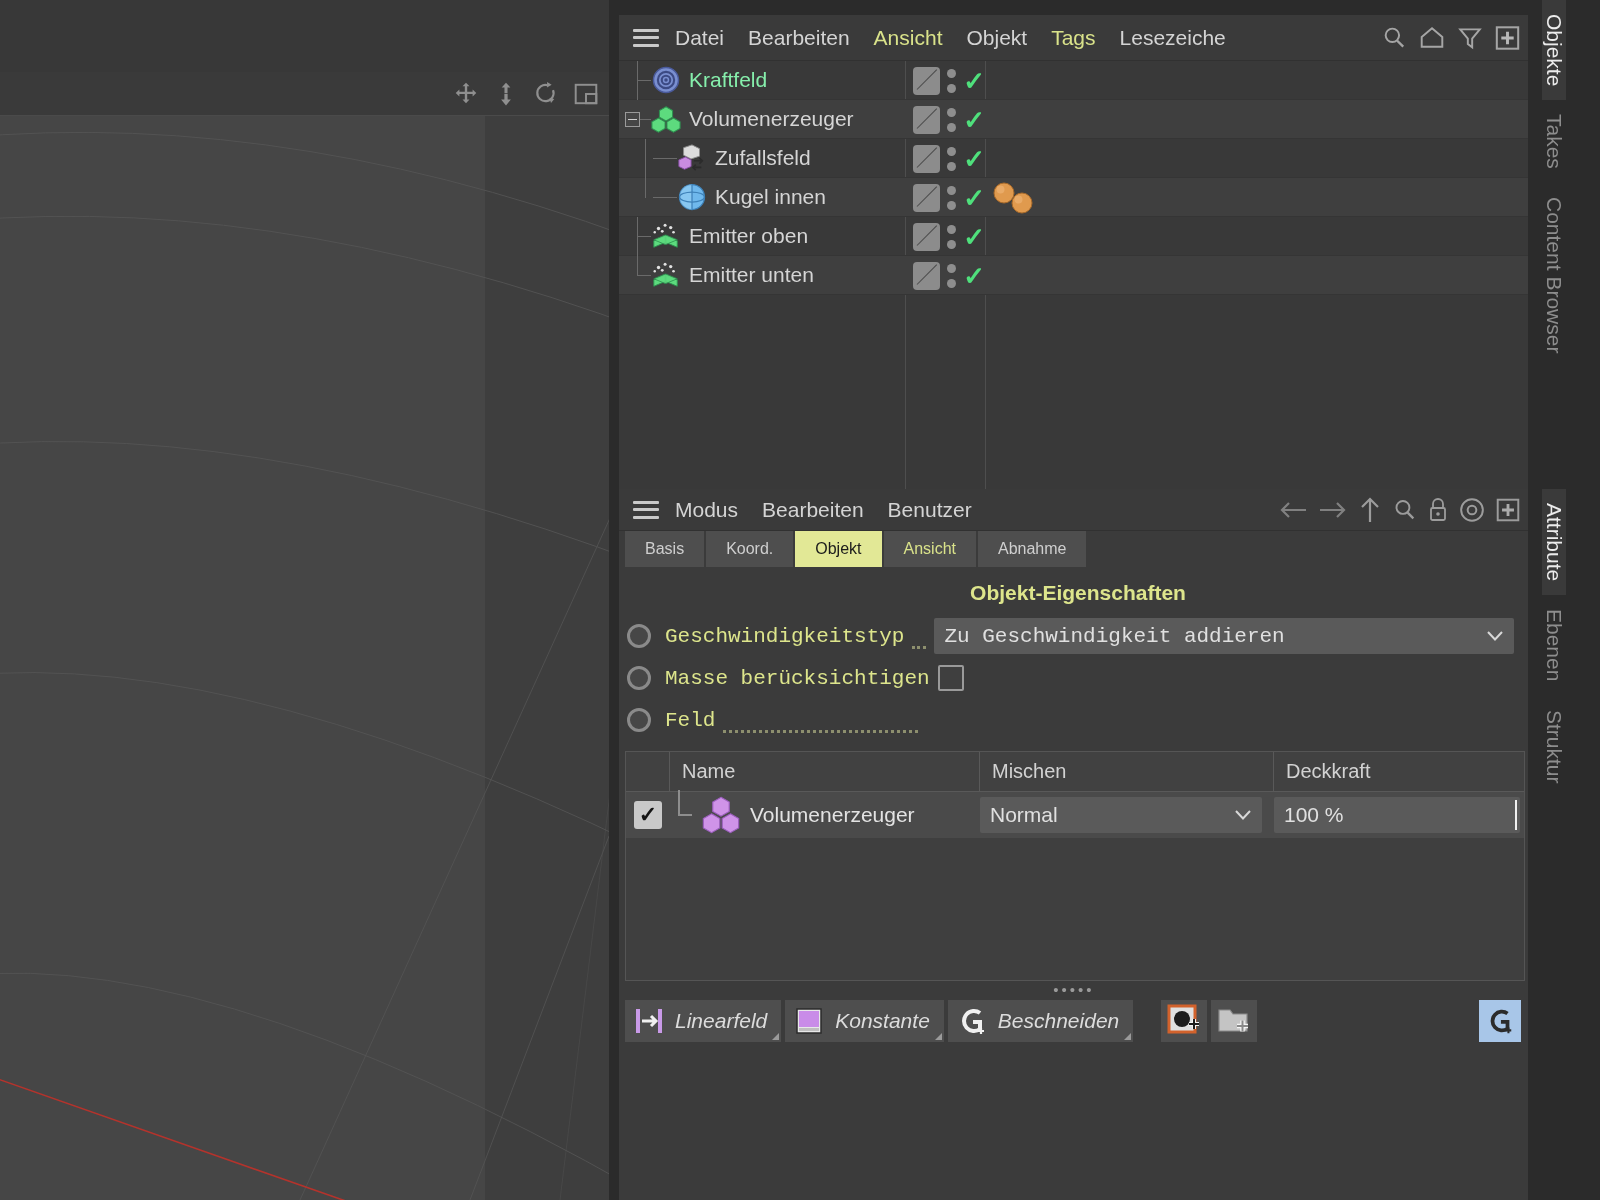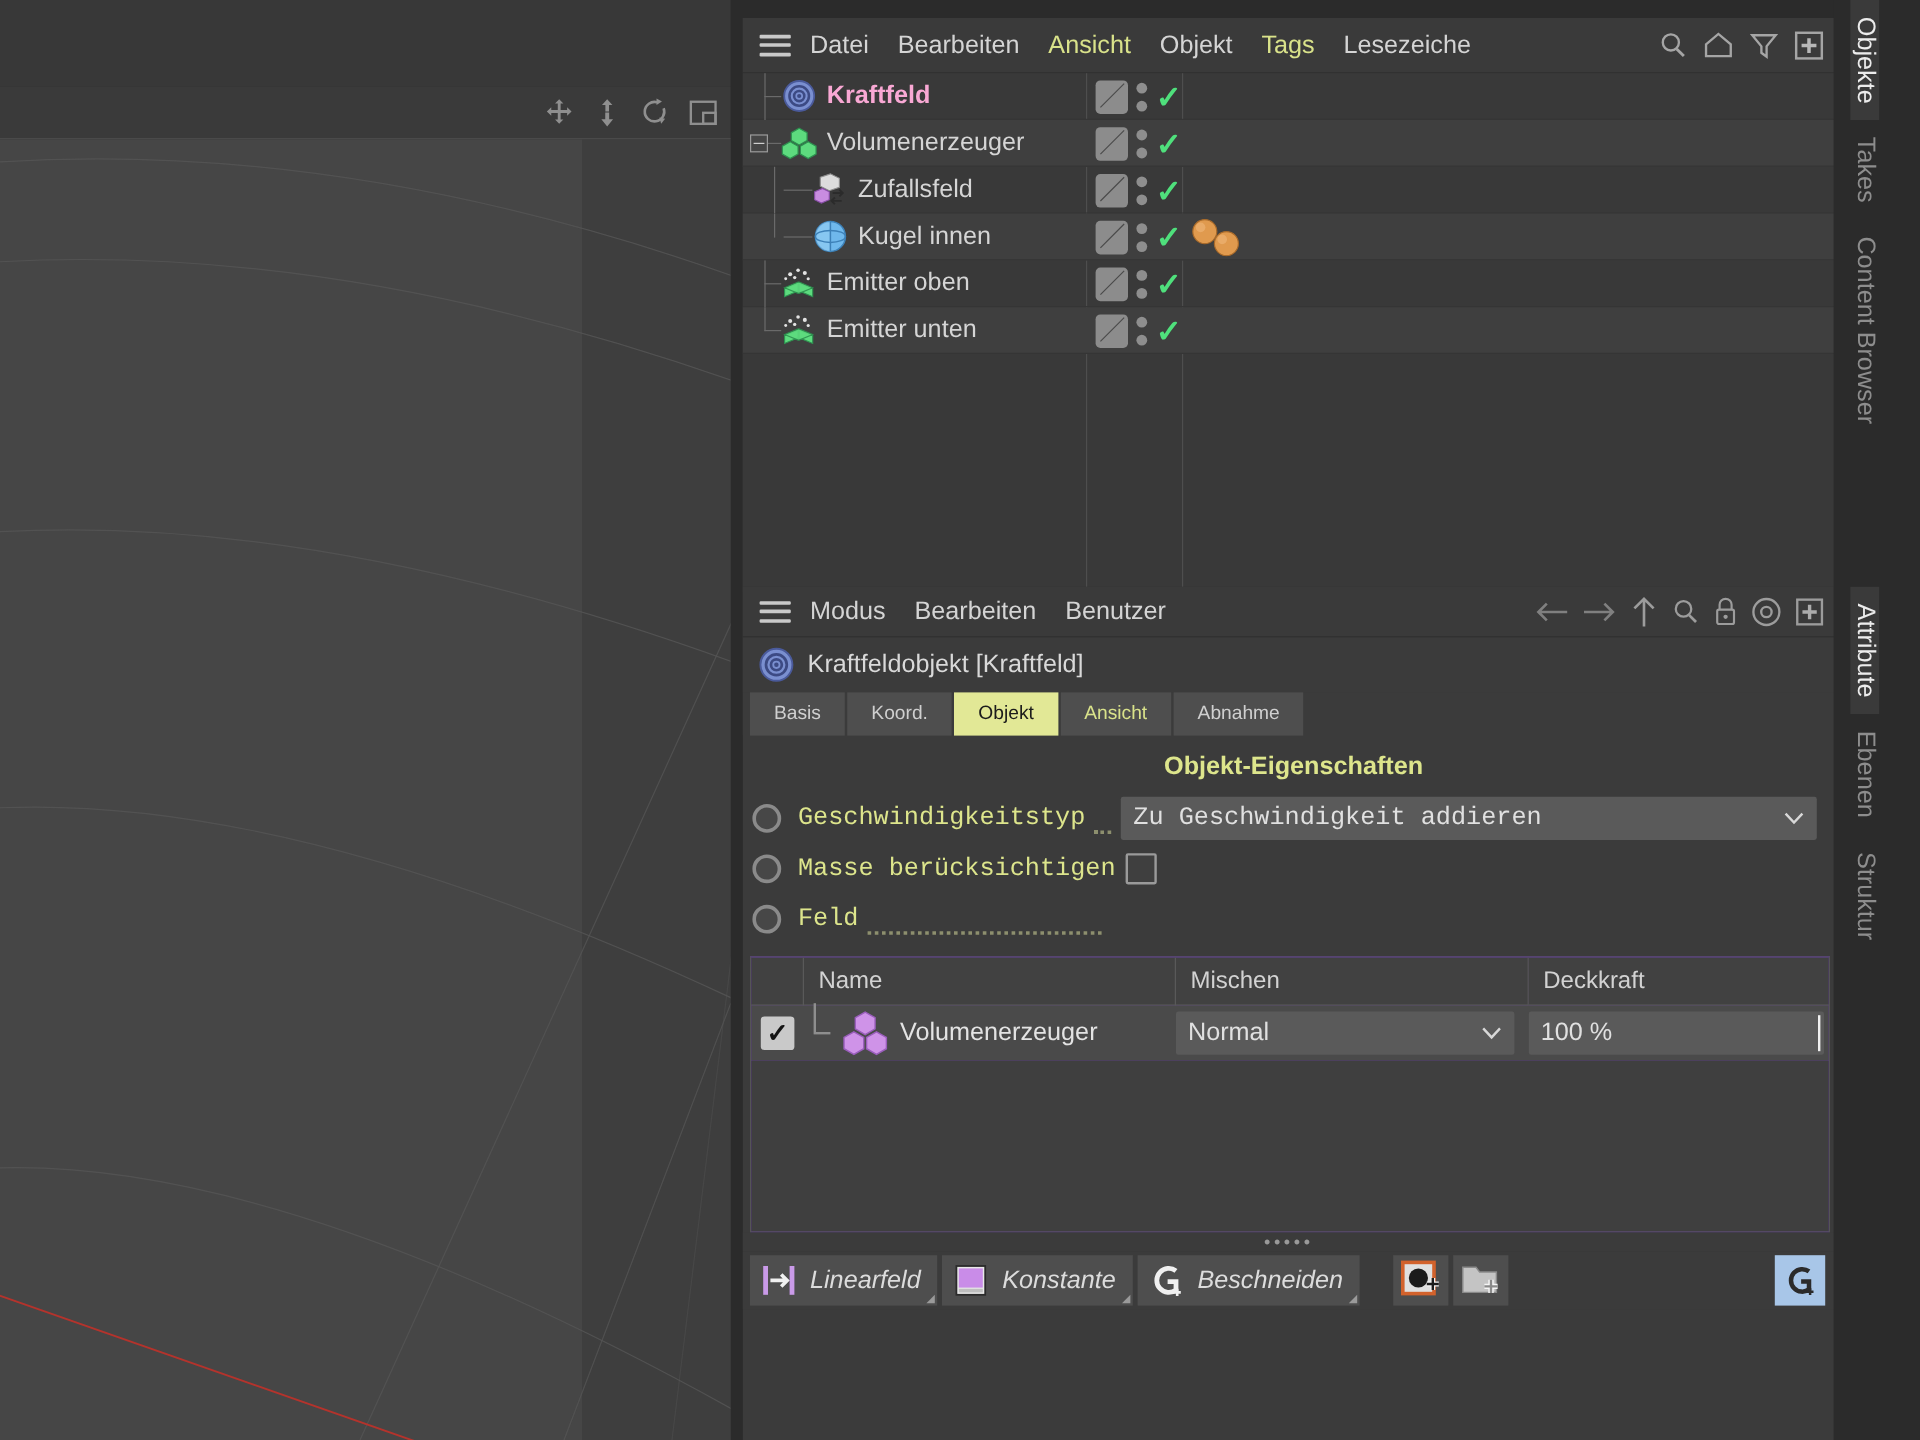--- a/index.html
+++ b/index.html
@@ -66,21 +66,21 @@
   .om-icons svg { opacity: .72; }
 
   .om-tree { position: relative; height: 433px; background: #393939; }
   .om-colline { position: absolute; top: 0; bottom: 0; width: 1px; background: #4e4e4e; }
   .om-row {
     position: relative; height: 39px; display: flex; align-items: center;
     border-bottom: 1px solid #353535;
   }
   .om-row.shade { background: #3f3f3f; }
   .om-row .lbl { font-size: 21px; color: #d5d5d5; white-space: nowrap; }
-  .om-row .lbl.sel { color: #f9a8d4; font-weight: bold; }
+  .om-row .lbl.sel { color: #86efac; font-weight: normal; }
   .om-icon-slot { width: 30px; height: 30px; display: flex; align-items: center;
     justify-content: center; margin-right: 8px; flex: 0 0 auto; }
   .om-tags {
     position: absolute; left: 286px; top: 0; height: 39px; width: 80px;
     display: flex; align-items: center; gap: 7px; padding-left: 8px;
   }
   .tag-box { width: 28px; height: 28px; background: #8c8c8c; border-radius: 4px; position: relative; }
   .tag-box::after { content:''; position:absolute; left:4px; top:22px; width:28px; height:1px;
     background:#4a4a4a; transform-origin: left center; transform: rotate(-45deg); }
   .dots { display: flex; flex-direction: column; gap: 6px; }
@@ -134,21 +134,21 @@
     display: flex; align-items: center; padding: 0 10px; color: #e2e2e2;
     font-size: 21px; position: relative; border: 1px solid #262626;
   }
   .spin { position: absolute; right: 8px; top: 50%; transform: translateY(-50%);
     display: flex; flex-direction: column; gap: 2px; color: #b9b9b9; font-size: 13px;
     line-height: 1; }
   .cbox { width: 26px; height: 26px; border: 2px solid #9a9a9a; background: #3f3f3f;
     border-radius: 2px; cursor: pointer; margin-left: 8px; }
 
   
-  .ftable { margin: 10px 4px 0 6px; background: #6d28d9; border: 1px solid #555; }
+  .ftable { margin: 10px 4px 0 6px; background: #3b82f6; border: 1px solid #555; }
   .fthead { display: flex; height: 40px; }
   .fth { font-size: 20px; color: #d2d2d2; display: flex; align-items: center;
     padding-left: 12px; border-right: 1px solid #595959; background: #414141;
     border-bottom: 1px solid #595959; }
   .ftrow { display: flex; height: 46px; align-items: center; background: #4a4a4a; }
   .ftcheck { width: 44px; display: flex; align-items: center; justify-content: center; }
   .ck { width: 28px; height: 28px; background: #c9c9c9; border-radius: 3px;
     display: flex; align-items: center; justify-content: center;
     color: #141414; font-size: 22px; font-weight: bold; line-height: 1; cursor: pointer; }
   .ftname { display: flex; align-items: center; gap: 10px; font-size: 21px; color: #e3e3e3; }
@@ -492,30 +492,20 @@
             <circle cx="12" cy="12" r="10" fill="none" stroke="#cfcfcf" stroke-width="1.8"></circle>
             <circle cx="12" cy="12" r="4" fill="none" stroke="#cfcfcf" stroke-width="1.8"></circle>
           </svg>
           <svg width="26" height="26" viewBox="0 0 24 24">
             <rect x="2.5" y="2.5" width="19" height="19" fill="none" stroke="#cfcfcf" stroke-width="1.8"></rect>
             <path d="M12 6.5 V17.5 M6.5 12 H17.5" stroke="#e8e8e8" stroke-width="2.6"></path>
           </svg>
         </div>
       </div>
 
-      <div class="am-objline">
-        <svg width="32" height="32" viewBox="0 0 24 24">
-          <circle cx="12" cy="12" r="10" fill="#7a8fd0"></circle>
-          <circle cx="12" cy="12" r="10" fill="none" stroke="#4a5a9b" stroke-width="1.2"></circle>
-          <circle cx="12" cy="12" r="6.5" fill="none" stroke="#3c4a84" stroke-width="1.7"></circle>
-          <circle cx="12" cy="12" r="3.4" fill="none" stroke="#3c4a84" stroke-width="1.7"></circle>
-          <circle cx="12" cy="12" r="1.4" fill="#3c4a84"></circle>
-        </svg>
-        <div class="t">Kraftfeldobjekt [Kraftfeld]</div>
-      </div>
 
       <div class="am-tabs">
         <div class="am-tab">Basis</div>
         <div class="am-tab">Koord.</div>
         <div class="am-tab active">Objekt</div>
         <div class="am-tab ylw">Ansicht</div>
         <div class="am-tab">Abnahme</div>
       </div>
 
       <div class="am-section">Objekt-Eigenschaften</div>

